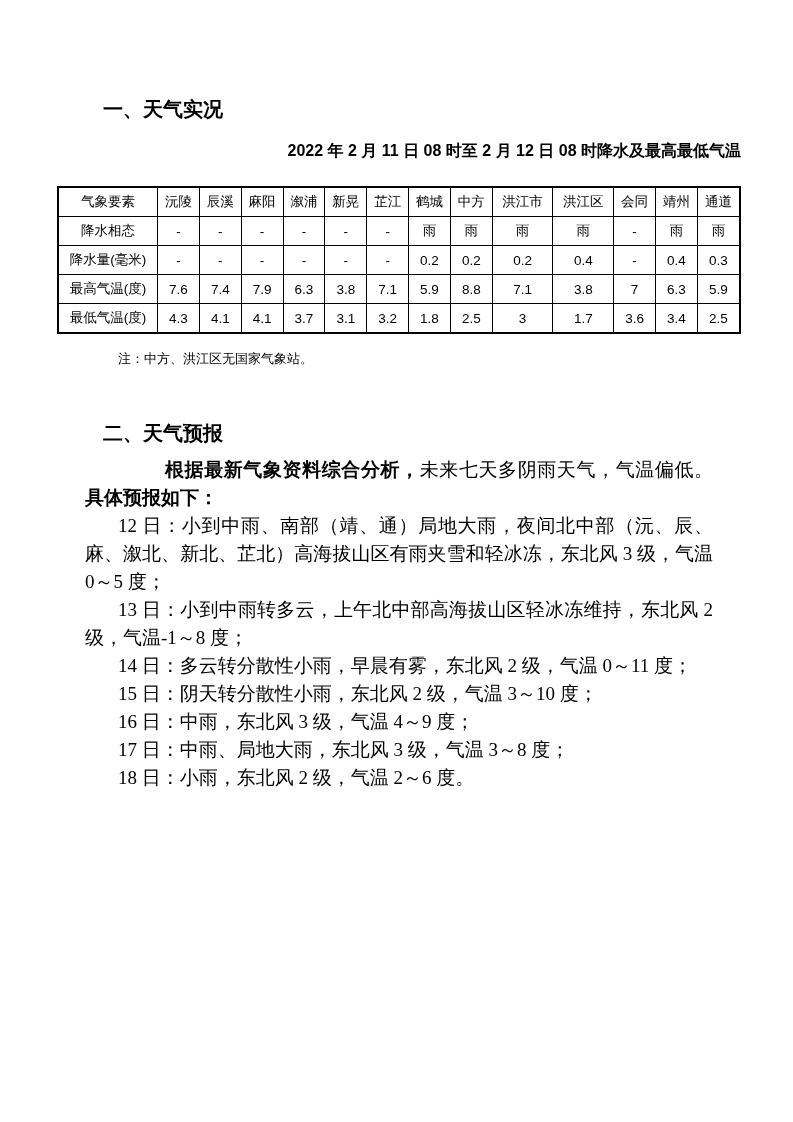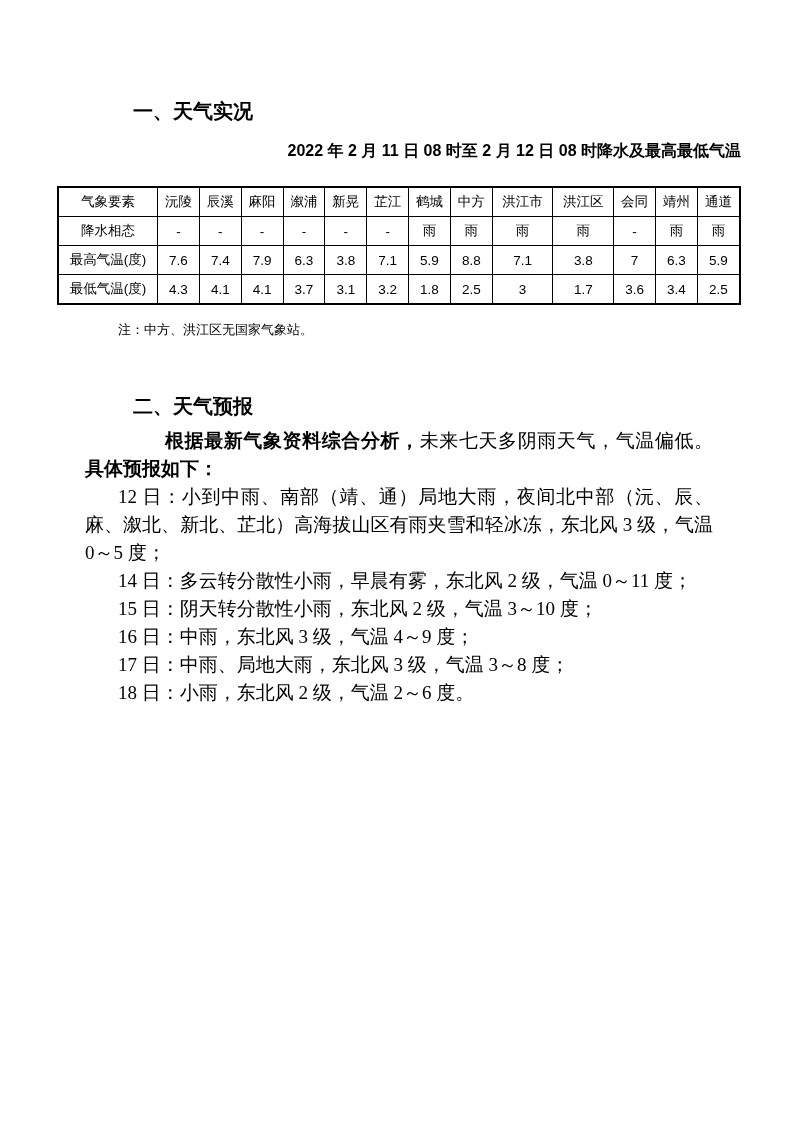--- a/index.html
+++ b/index.html
@@ -9,25 +9,25 @@
     height: 1122px;
     margin: 0 auto;
     background: #ffffff;
     color: #000000;
     box-sizing: border-box;
     padding: 98px 52px 0 57px;
     font-family: "Liberation Serif", serif;
     overflow: hidden;
   }
   .h1 {
-    font-family: Liberation Serif, serif;
+    font-family: Liberation Mono, monospace;
     font-weight: bold;
     font-size: 20px;
     line-height: 26px;
-    margin: 0 0 0 76px;
+    margin: 0 0 0 46px;
   }
   .h2 { margin-top: 54px; }
   .table-title {
     font-family: "Liberation Sans", sans-serif;
     font-weight: bold;
     font-size: 16px;
     line-height: 22px;
     text-align: right;
     margin-top: 16px;
   }
@@ -105,20 +105,36 @@
           <td>-</td>
           <td>雨</td>
           <td>雨</td>
           <td>雨</td>
           <td>雨</td>
           <td>-</td>
           <td>雨</td>
           <td>雨</td>
         </tr>
         <tr>
+          <th class="rowlabel">降水量(毫米)</th>
+          <td>-</td>
+          <td>-</td>
+          <td>-</td>
+          <td>-</td>
+          <td>-</td>
+          <td>-</td>
+          <td>0.2</td>
+          <td>0.2</td>
+          <td>0.2</td>
+          <td>0.4</td>
+          <td>-</td>
+          <td>0.4</td>
+          <td>0.3</td>
+        </tr>
+        <tr>
           <th class="rowlabel">最高气温(度)</th>
           <td>7.6</td>
           <td>7.4</td>
           <td>7.9</td>
           <td>6.3</td>
           <td>3.8</td>
           <td>7.1</td>
           <td>5.9</td>
           <td>8.8</td>
           <td>7.1</td>
@@ -147,20 +163,21 @@
   </table>
 
   <div class="note">注：中方、洪江区无国家气象站。</div>
 
   <div class="h1 h2">二、天气预报</div>
 
   <p class="body intro"><span class="b">根据最新气象资料综合分析，</span><span>未来七天多阴雨天气，气温偏低。</span><span class="b">具体预报如下：</span></p>
 
   <div id="forecast-list">
       <p class="body fitem">12 日：小到中雨、南部（靖、通）局地大雨，夜间北中部（沅、辰、麻、溆北、新北、芷北）高海拔山区有雨夹雪和轻冰冻，东北风 3 级，气温 0～5 度；</p>
+      <p class="body fitem">13 日：小到中雨转多云，上午北中部高海拔山区轻冰冻维持，东北风 2 级，气温-1～8 度；</p>
       <p class="body fitem">14 日：多云转分散性小雨，早晨有雾，东北风 2 级，气温 0～11 度；</p>
       <p class="body fitem">15 日：阴天转分散性小雨，东北风 2 级，气温 3～10 度；</p>
       <p class="body fitem">16 日：中雨，东北风 3 级，气温 4～9 度；</p>
       <p class="body fitem">17 日：中雨、局地大雨，东北风 3 级，气温 3～8 度；</p>
       <p class="body fitem">18 日：小雨，东北风 2 级，气温 2～6 度。</p>
     </div>
 
 </div>
 
 </body></html>

